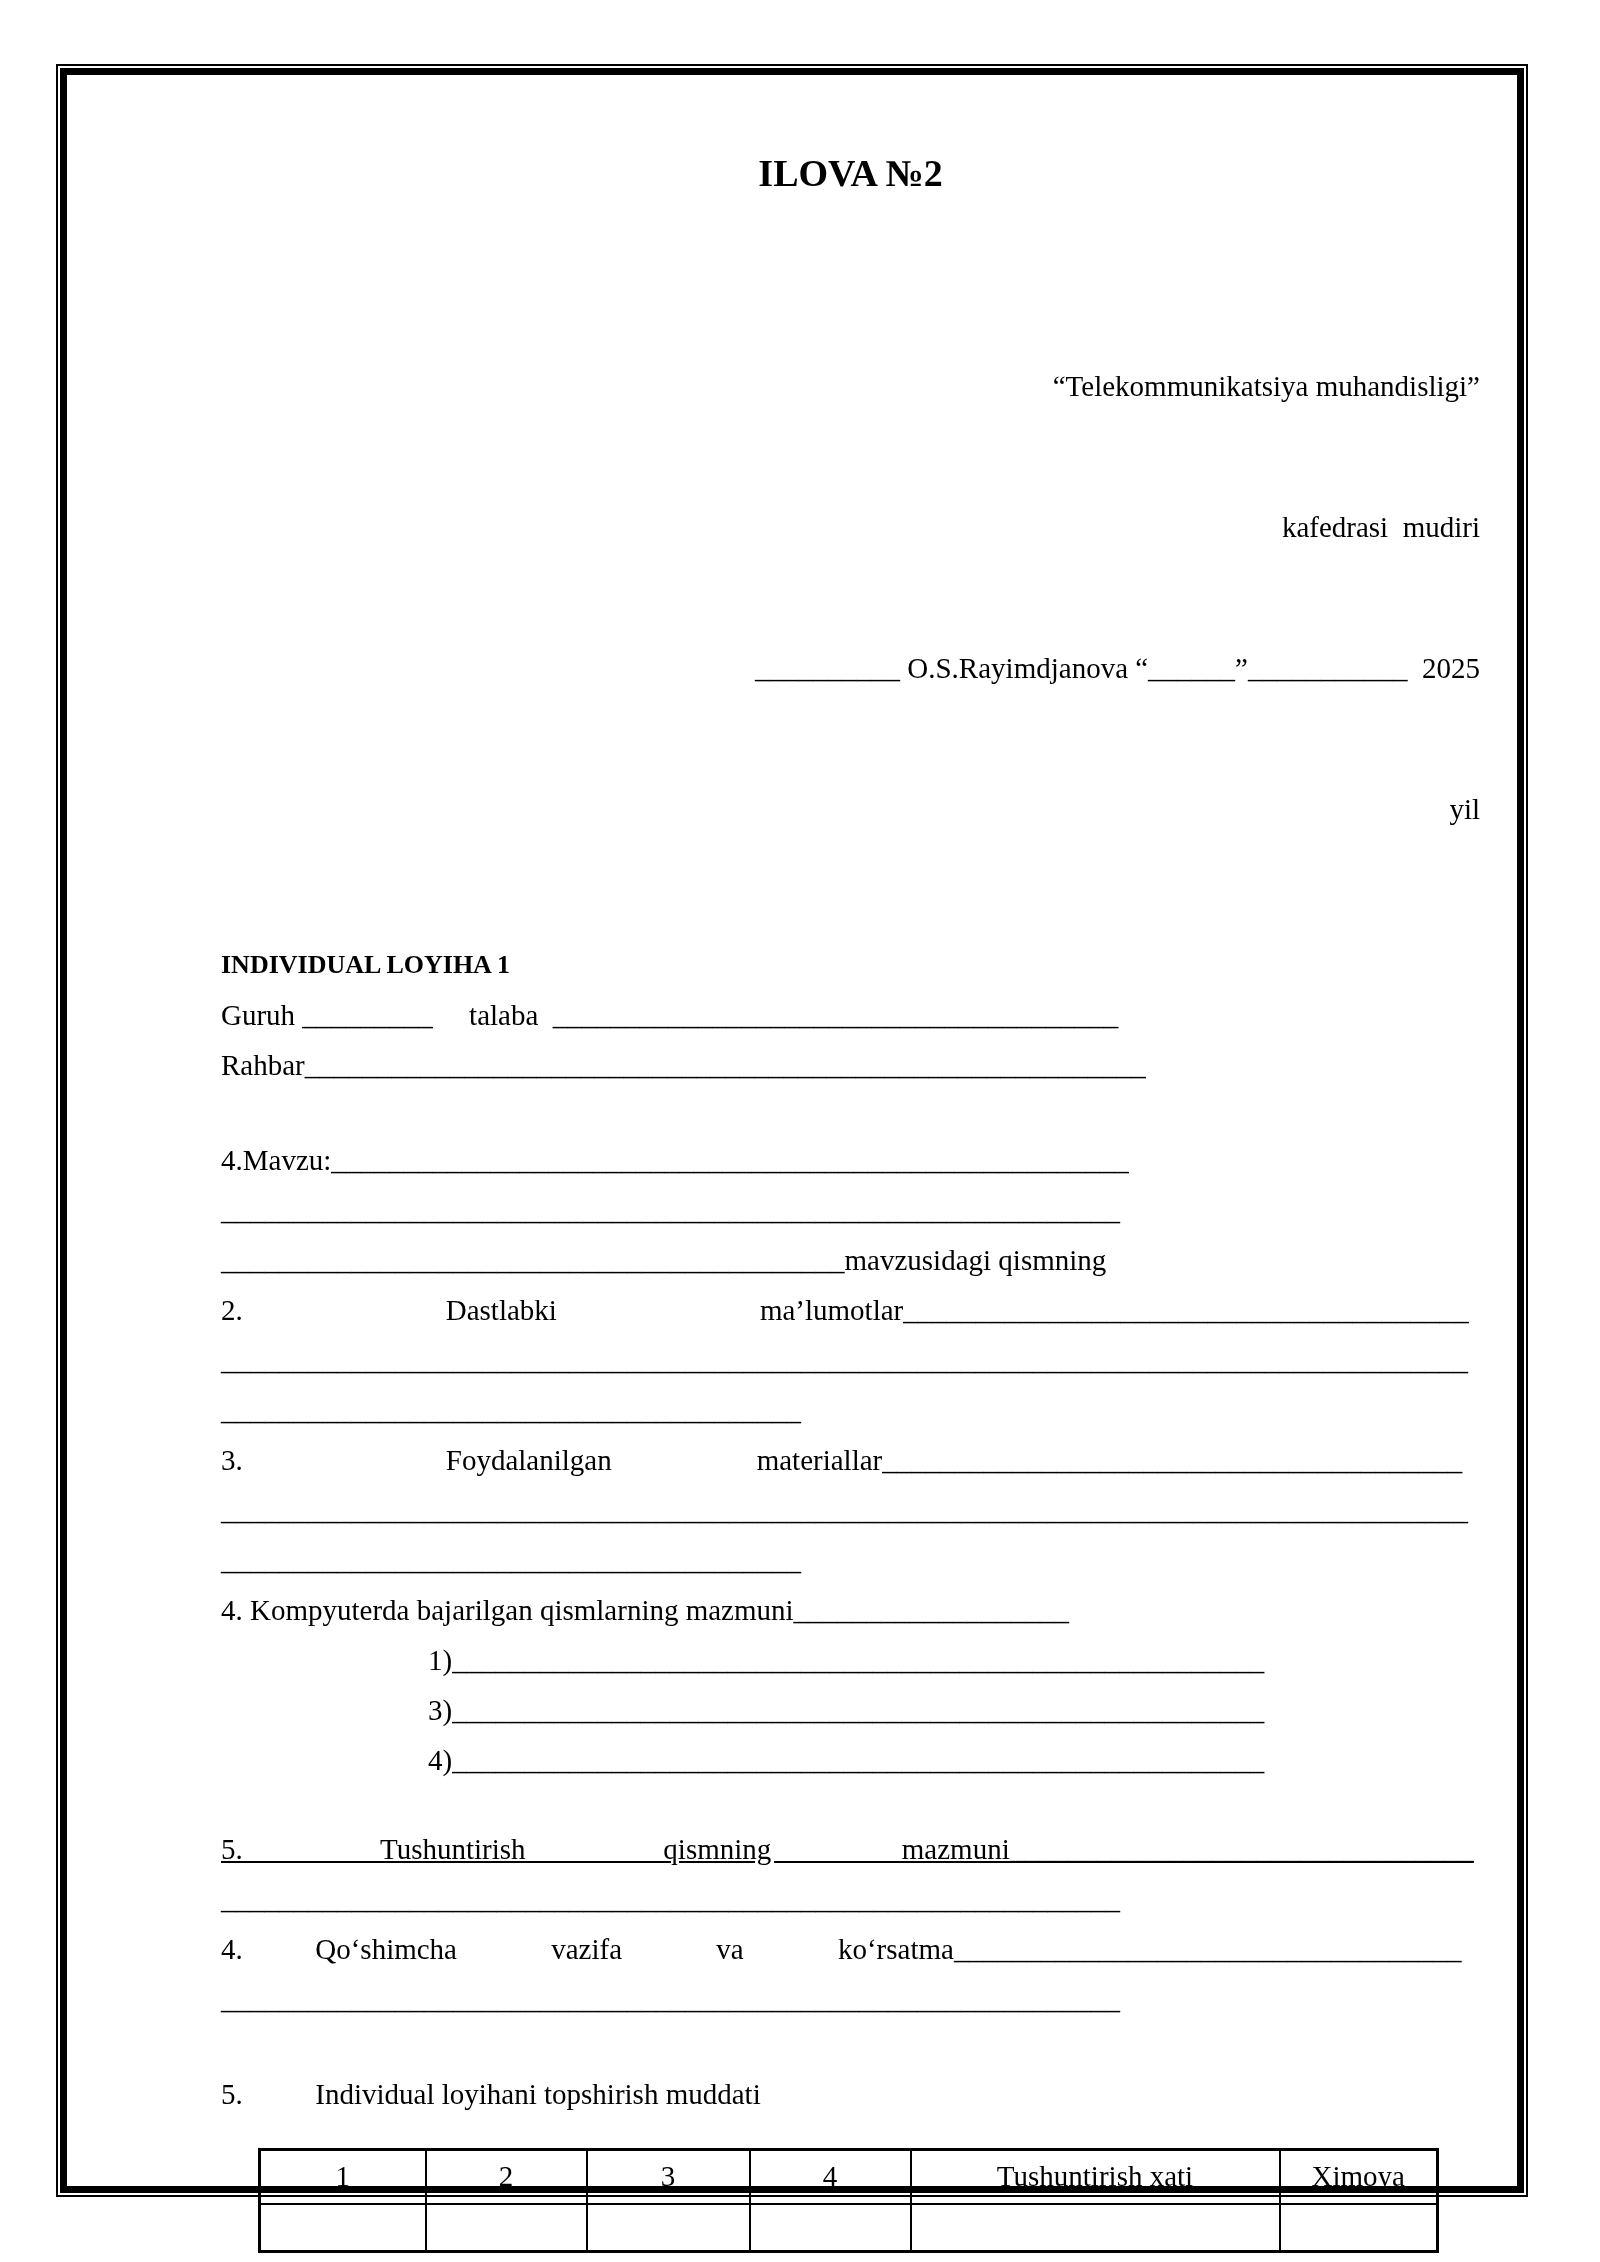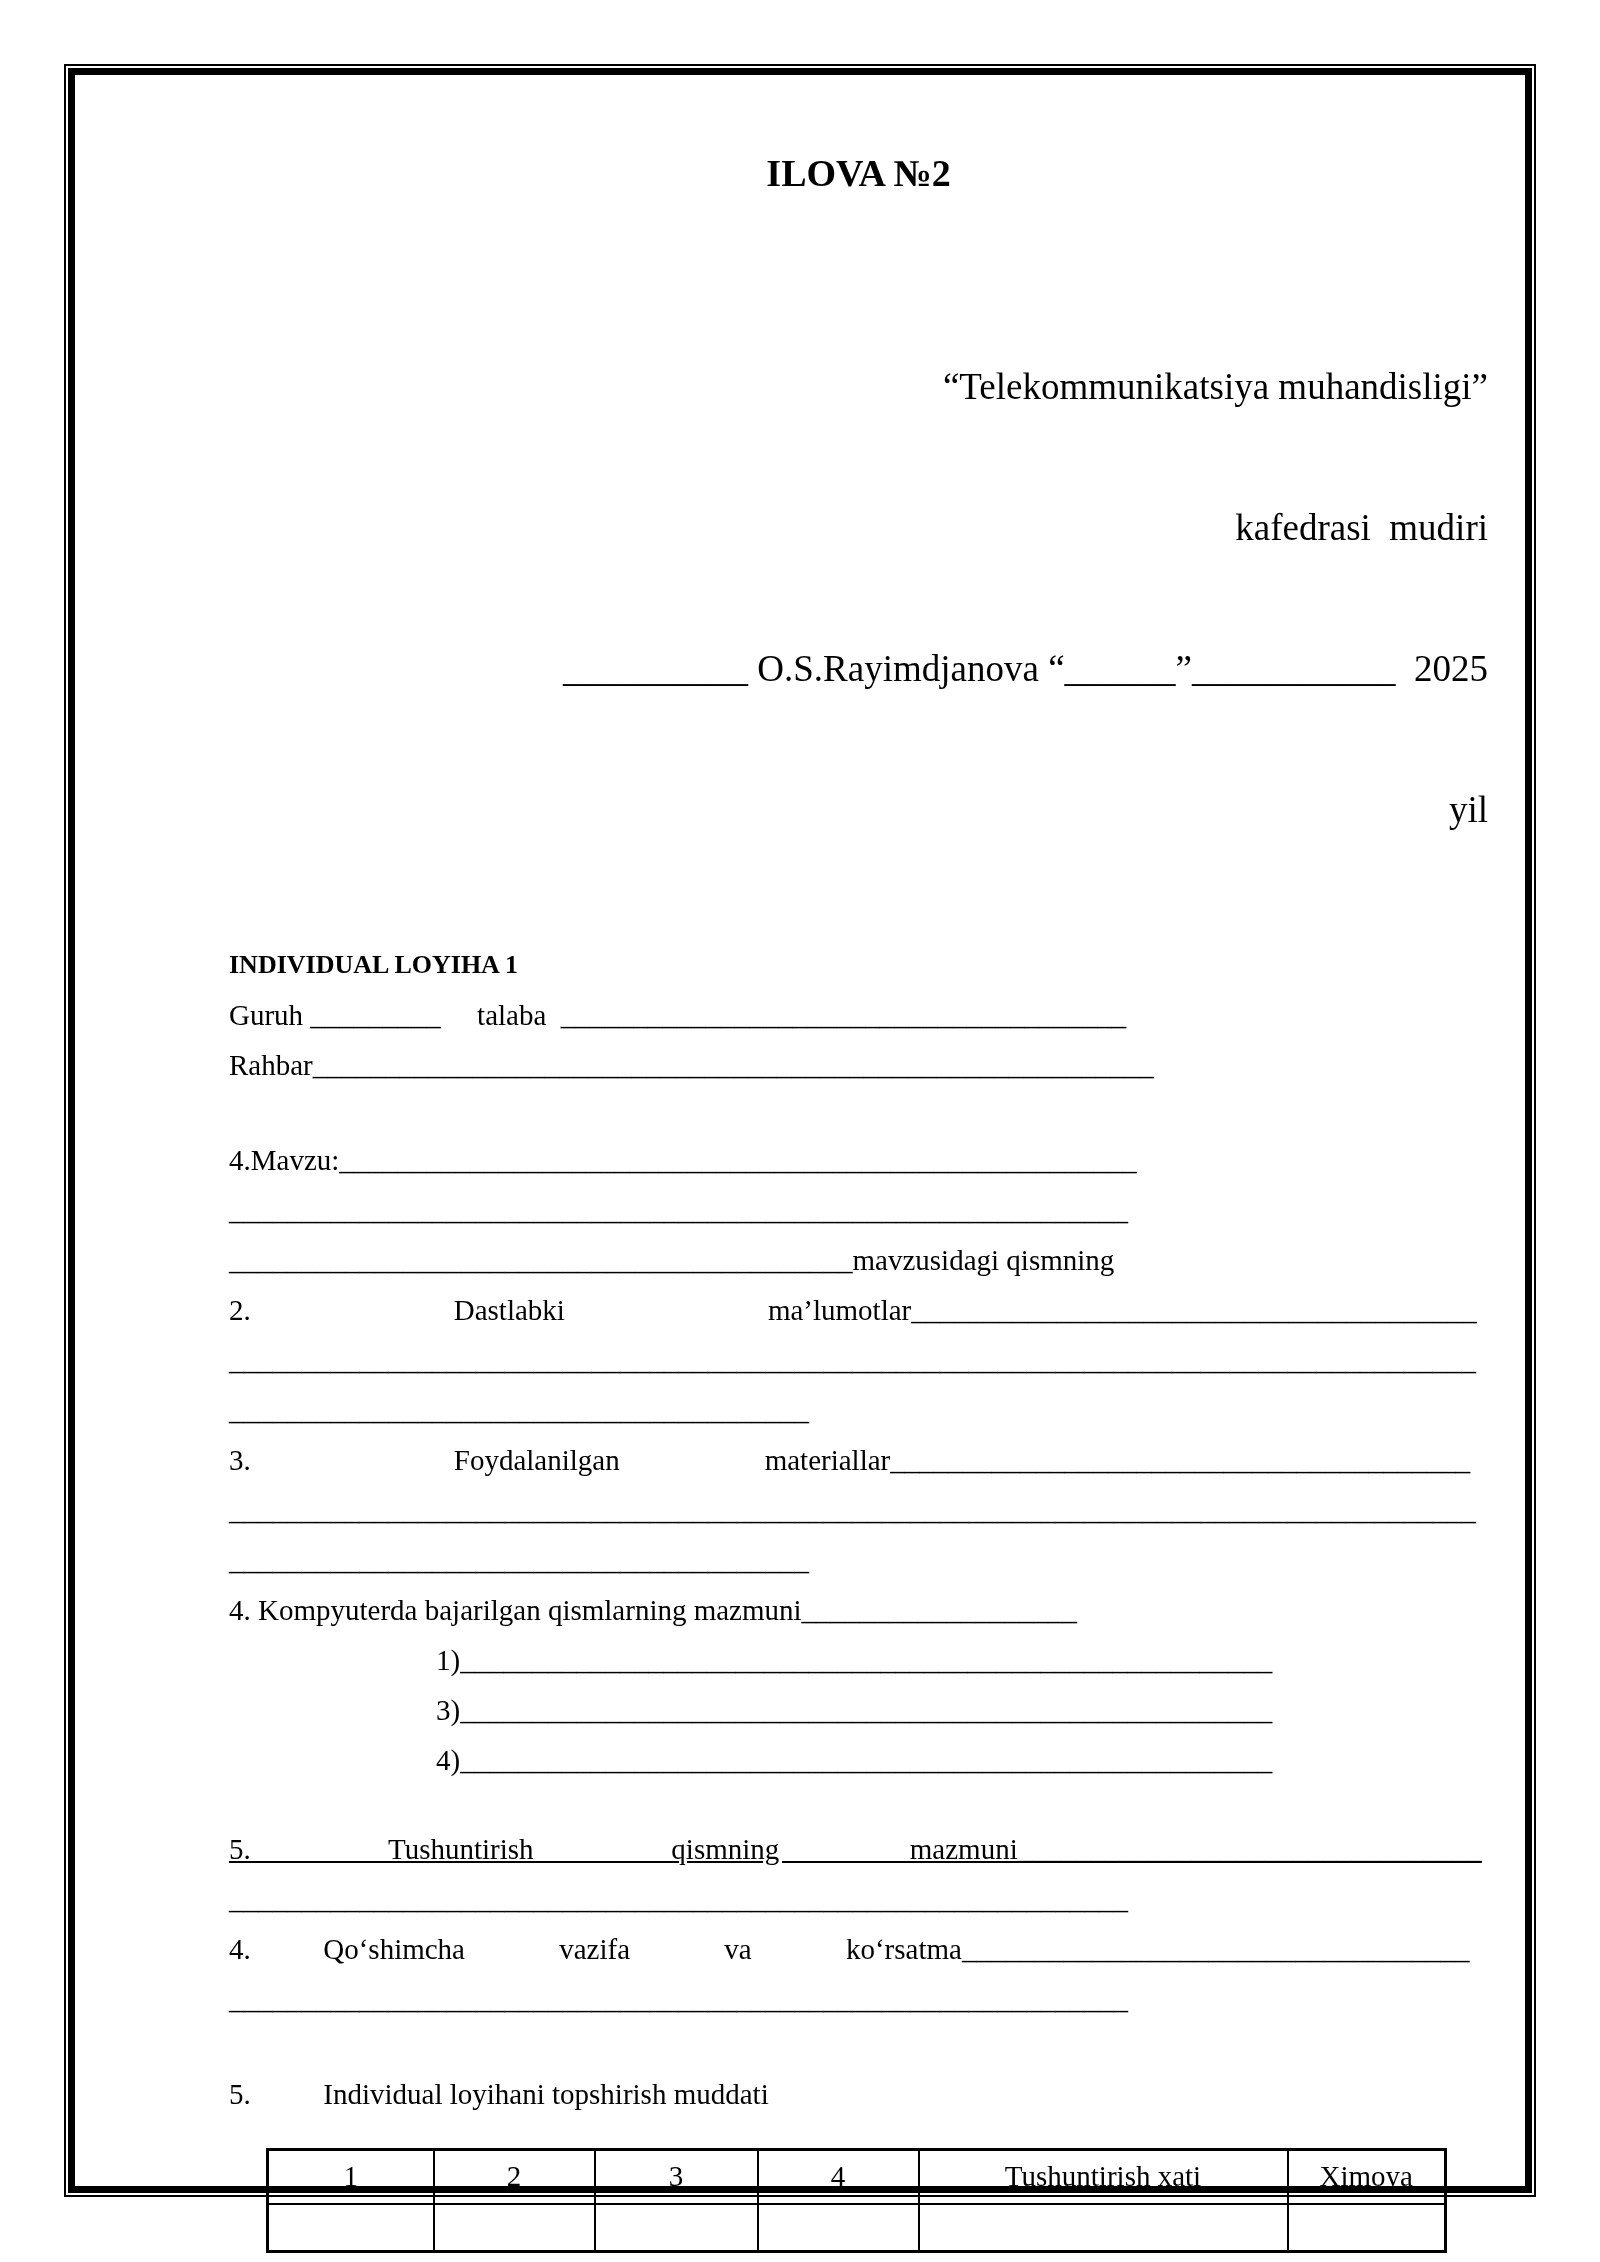--- a/index.html
+++ b/index.html
@@ -5,38 +5,38 @@
   * { margin:0; padding:0; box-sizing:border-box; }
   html,body { background:#ffffff; }
   body {
     width:1600px; height:2262px;
     position:relative;
     font-family:"Liberation Serif","DejaVu Serif",serif;
     color:#000;
     overflow:hidden;
   }
   .frame-outer {
-    position:absolute; left:64px; top:64px; width:1472px; height:2133px;
+    position:absolute; left:56px; top:64px; width:1472px; height:2133px;
     border:2px solid #000;
   }
   .frame-inner {
     position:absolute; inset:2px;
     border:7px solid #000;
   }
   .content {
     position:absolute; inset:0;
     padding:74px 37px 0 154px;
   }
   .title {
     font-size:38px; font-weight:bold; text-align:center;
     line-height:48px; white-space:pre;
   }
   .approval {
     margin-top:72px;
-    text-align:right; font-size:37px; line-height:47px; white-space:pre;
+    text-align:right; font-size:29px; line-height:47px; white-space:pre;
   }
   .subtitle {
     margin-top:13px;
     font-size:26px; font-weight:bold; text-align:left;
     line-height:50px; white-space:pre;
   }
   .line {
     font-size:29px; line-height:50px; white-space:pre;
   }
   .indent { padding-left:207px; }

